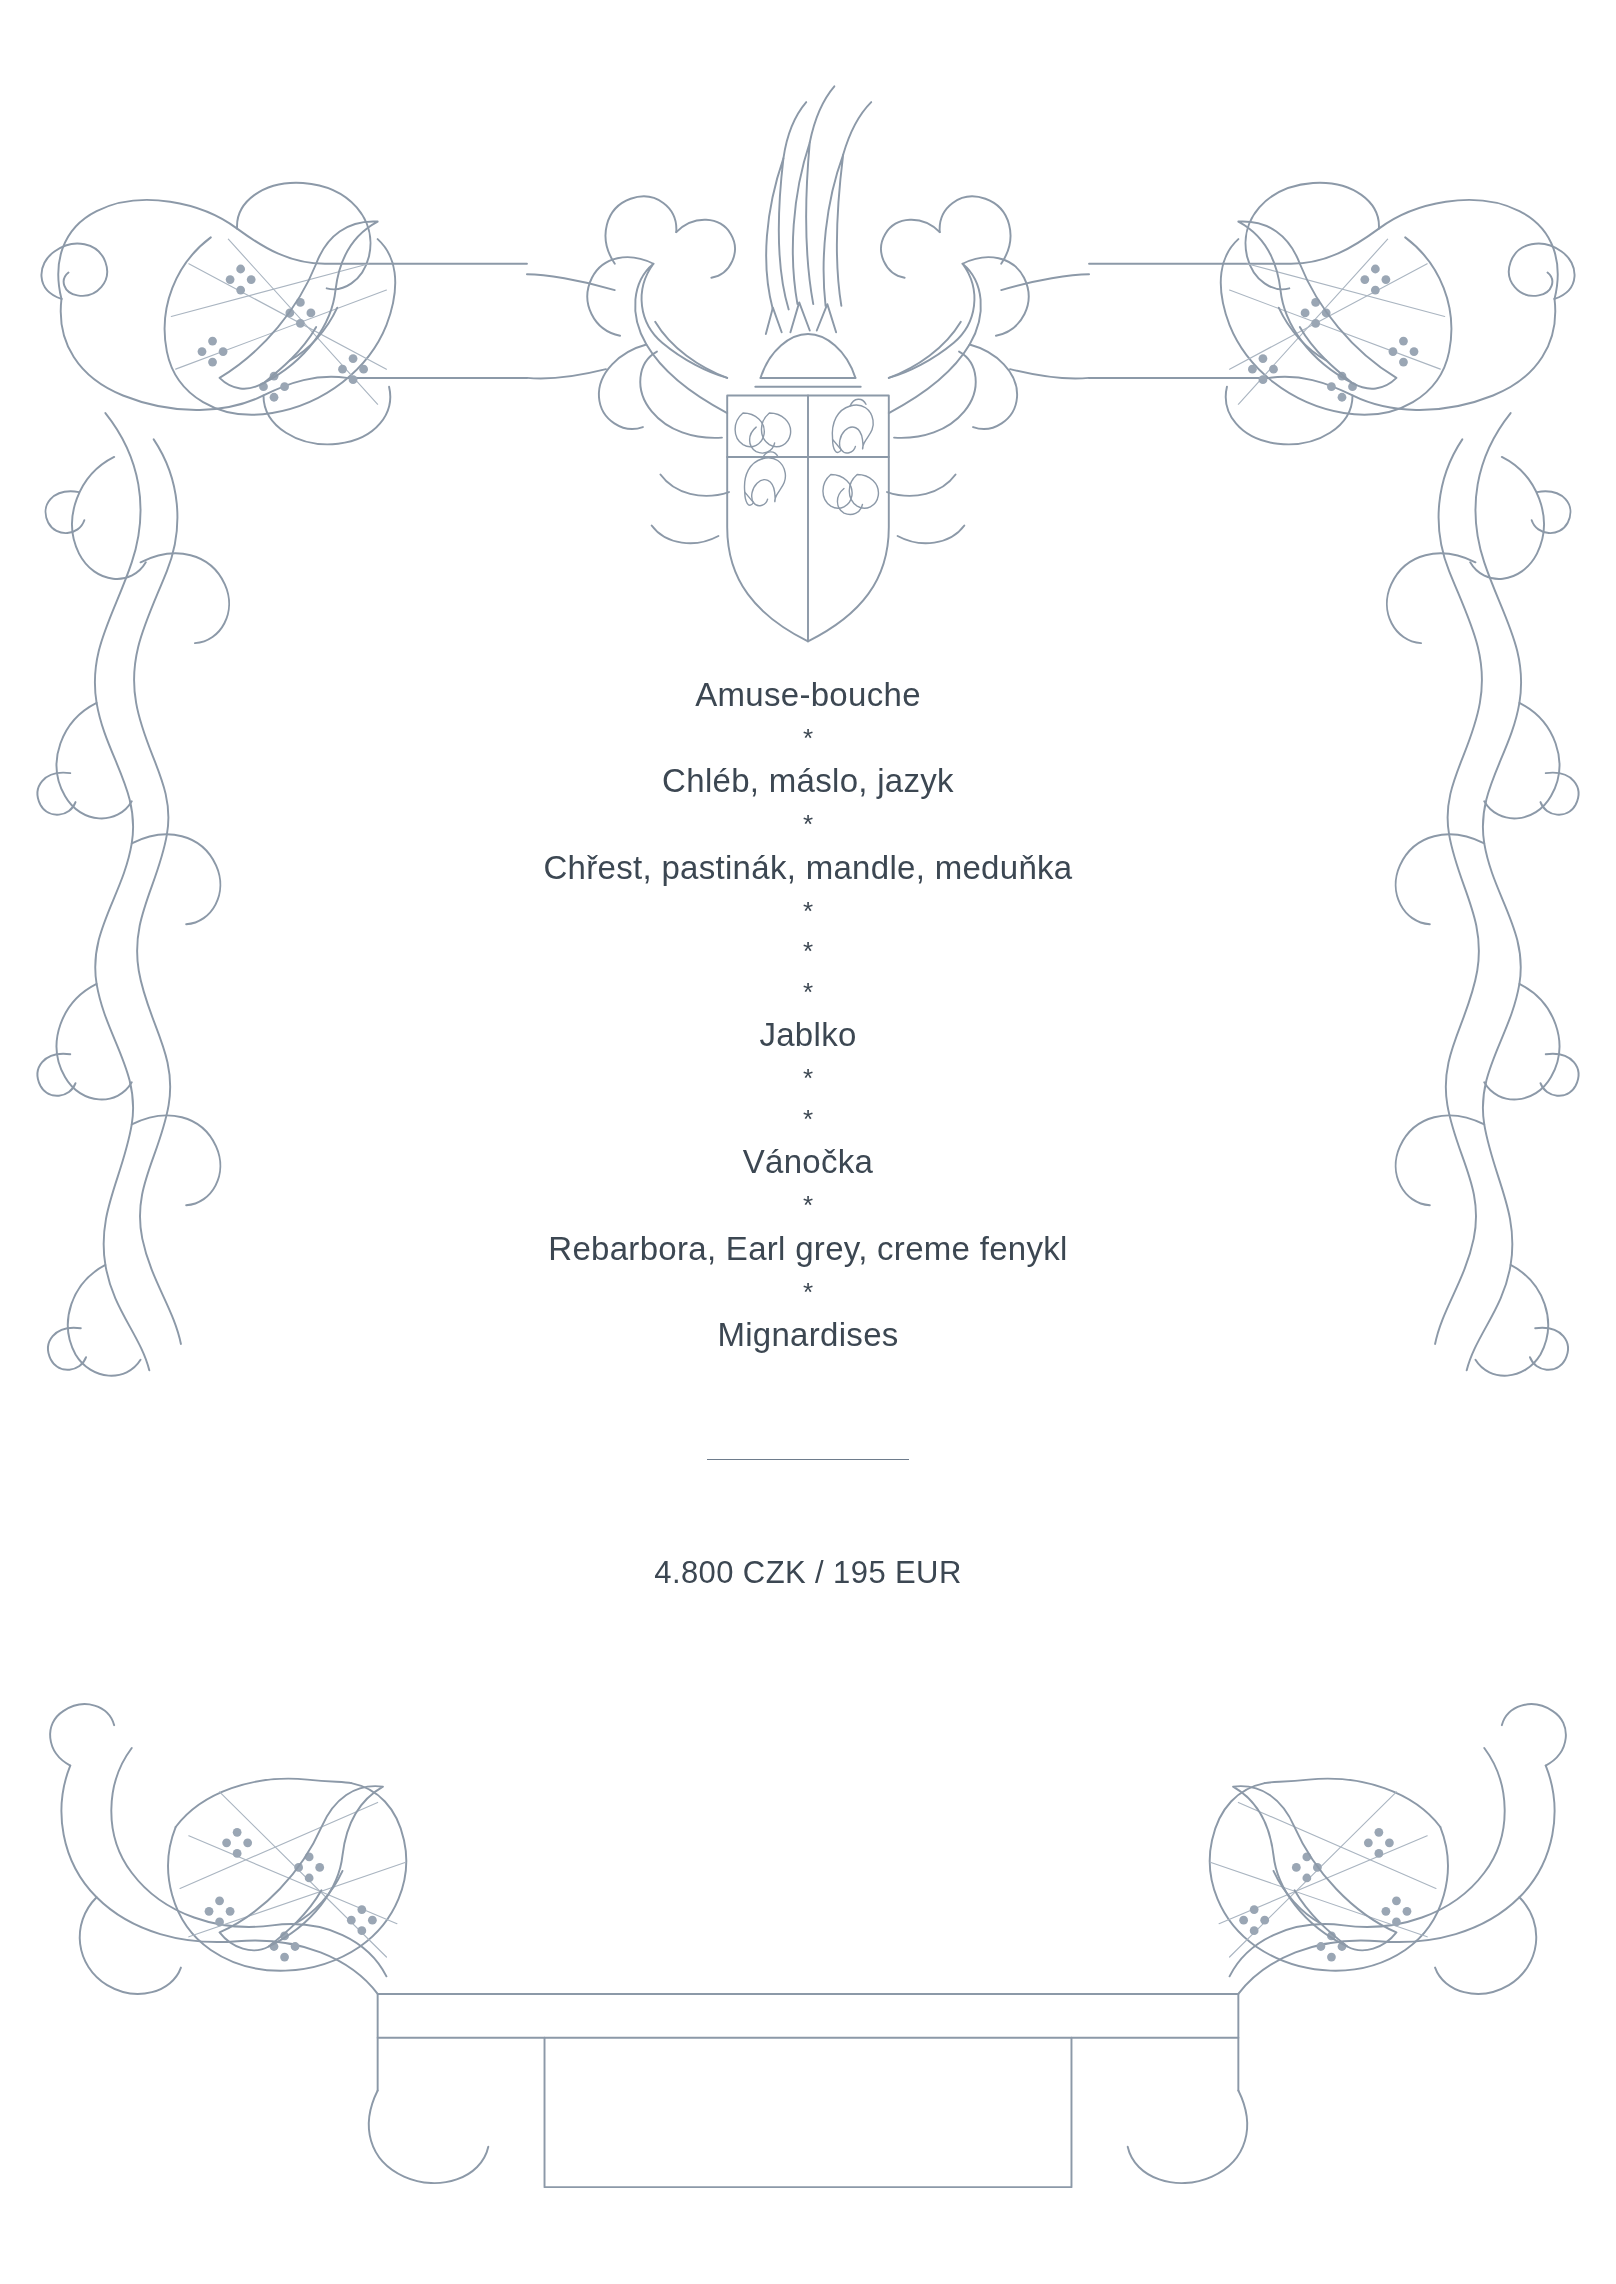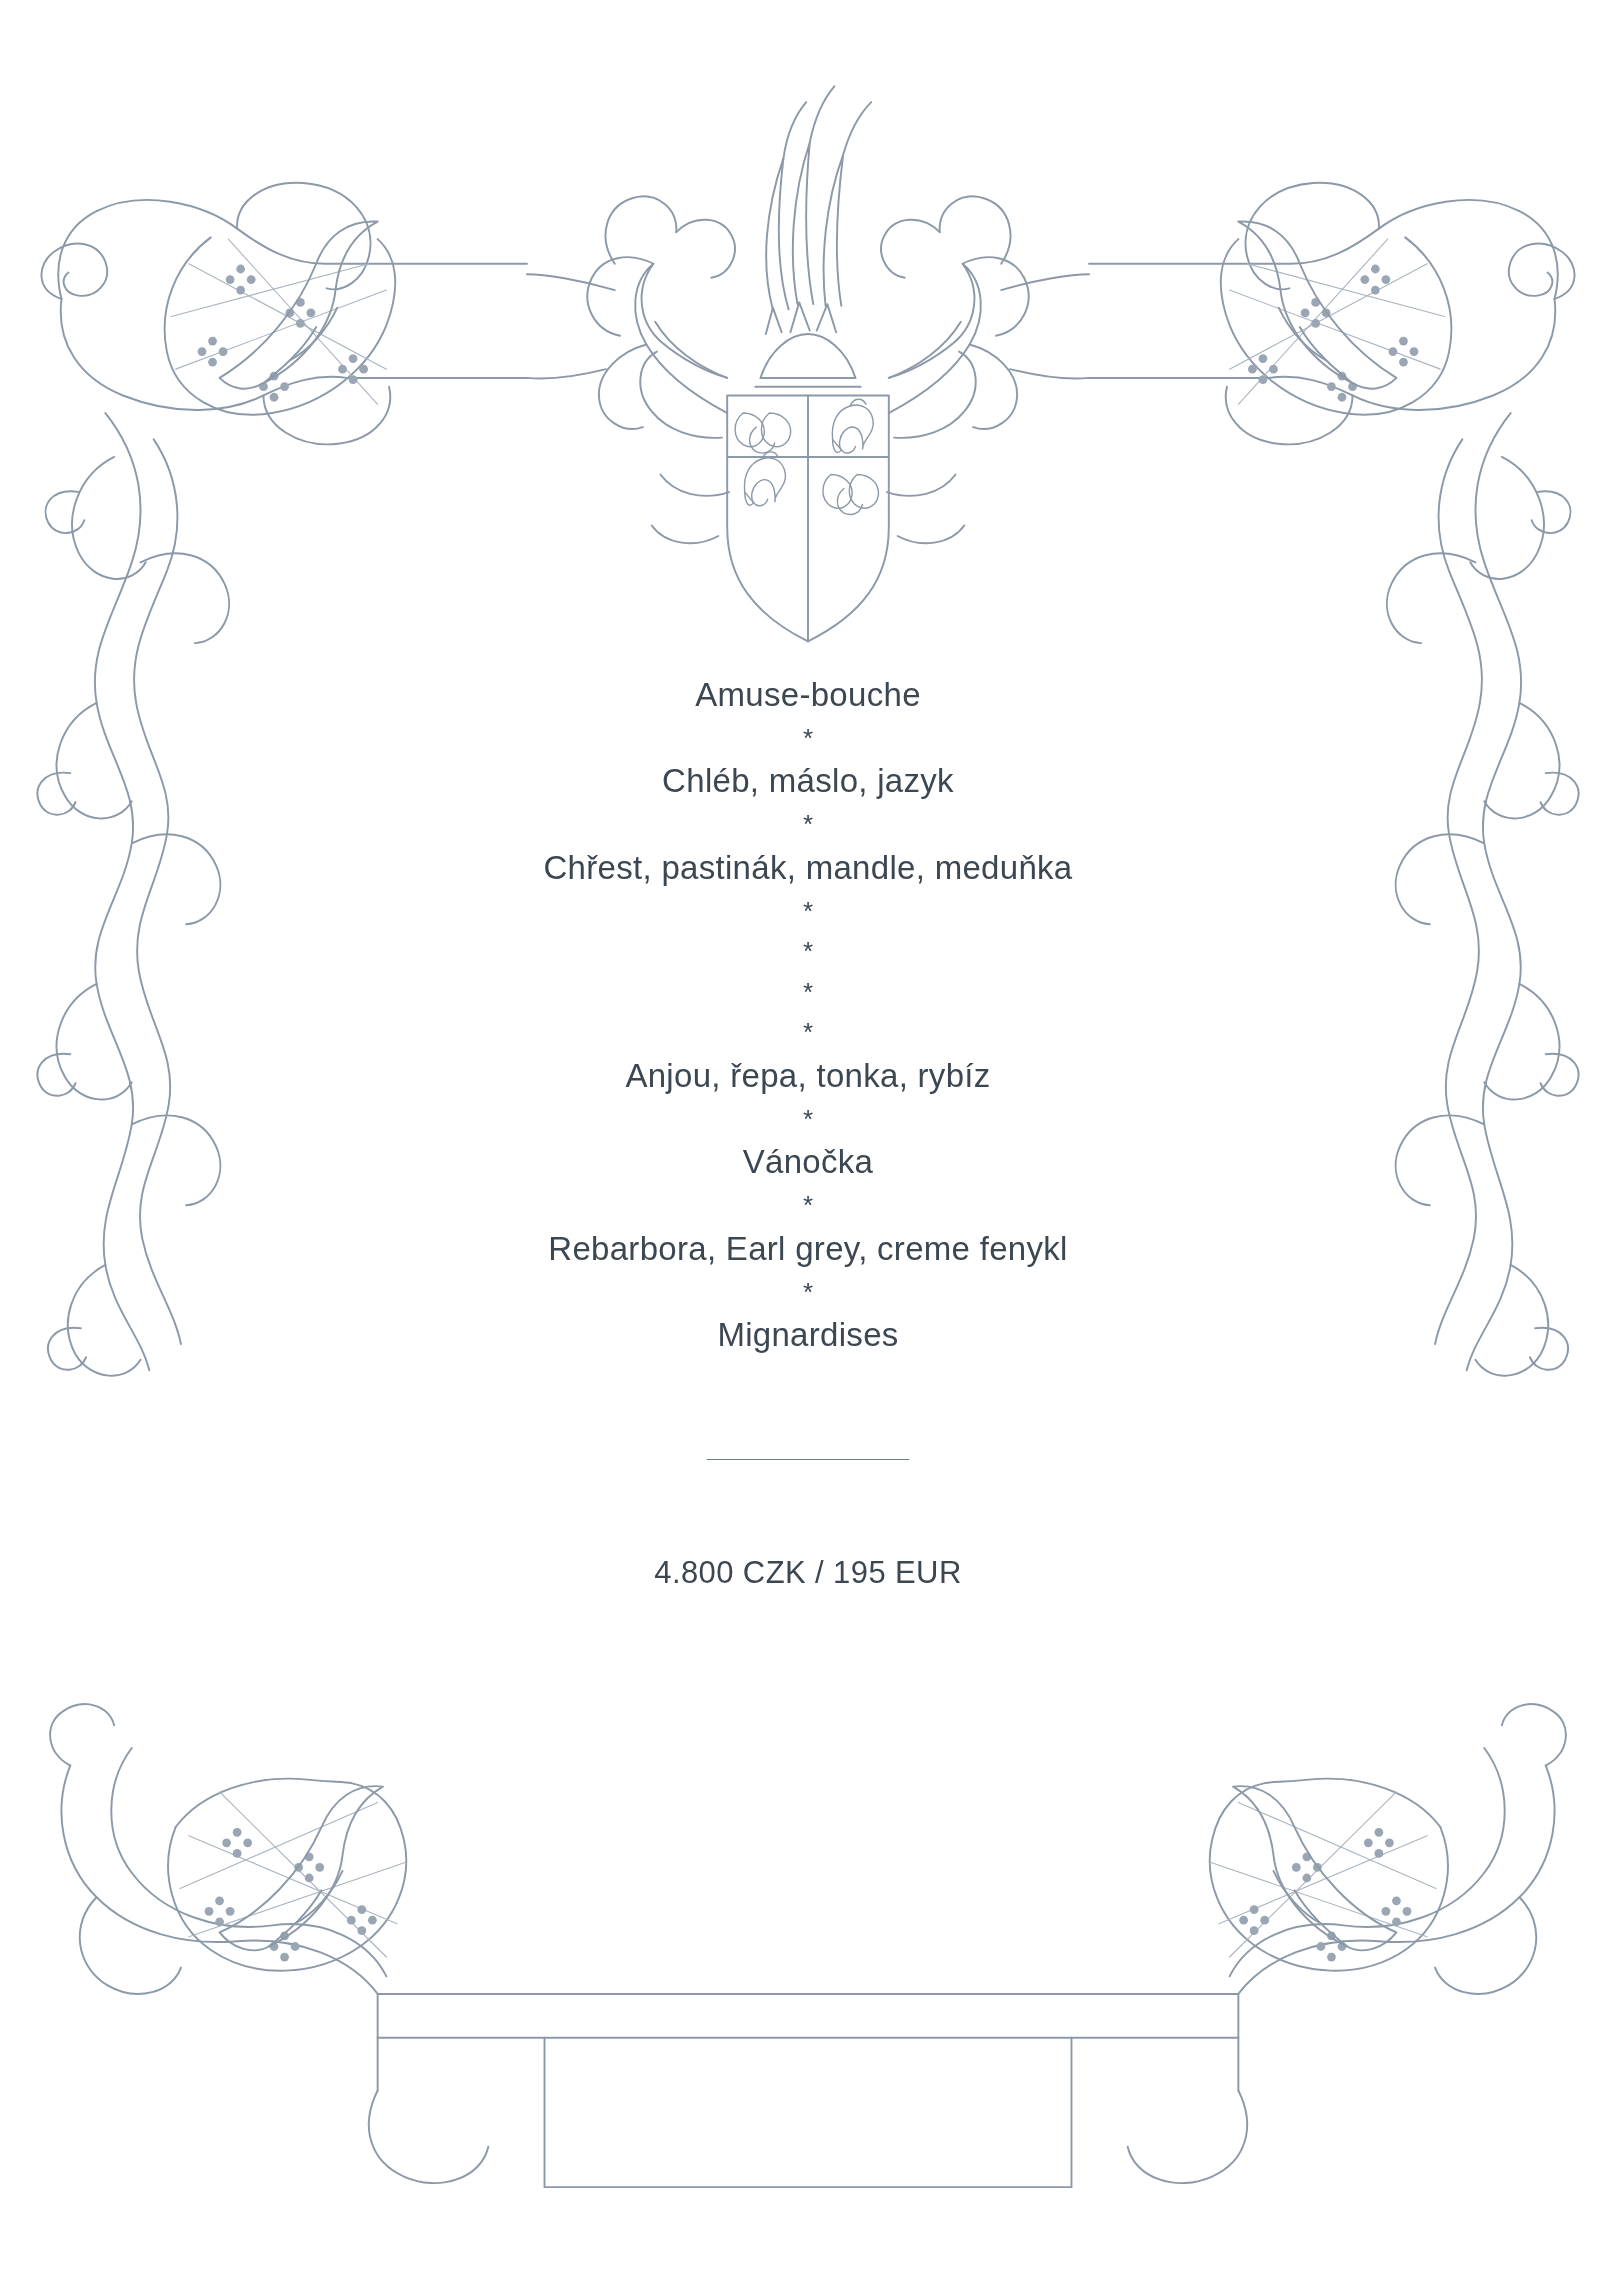--- a/index.html
+++ b/index.html
@@ -414,23 +414,23 @@
     <div class="course">Chléb, máslo, jazyk</div>
     <div class="sep">*</div>
 
     <div class="course">Chřest, pastinák, mandle, meduňka</div>
     <div class="sep">*</div>
 
     <div class="sep">*</div>
 
     <div class="sep">*</div>
 
-    <div class="sep">*</div>
-
-    <div class="course">Anjou, řepa, tonka, rybíz</div>
+    <div class="course">Jablko</div>
+    <div class="sep">*</div>
+
     <div class="sep">*</div>
 
     <div class="course">Vánočka</div>
     <div class="sep">*</div>
 
     <div class="course">Rebarbora, Earl grey, creme fenykl</div>
     <div class="sep">*</div>
 
     <div class="course">Mignardises</div>
 

